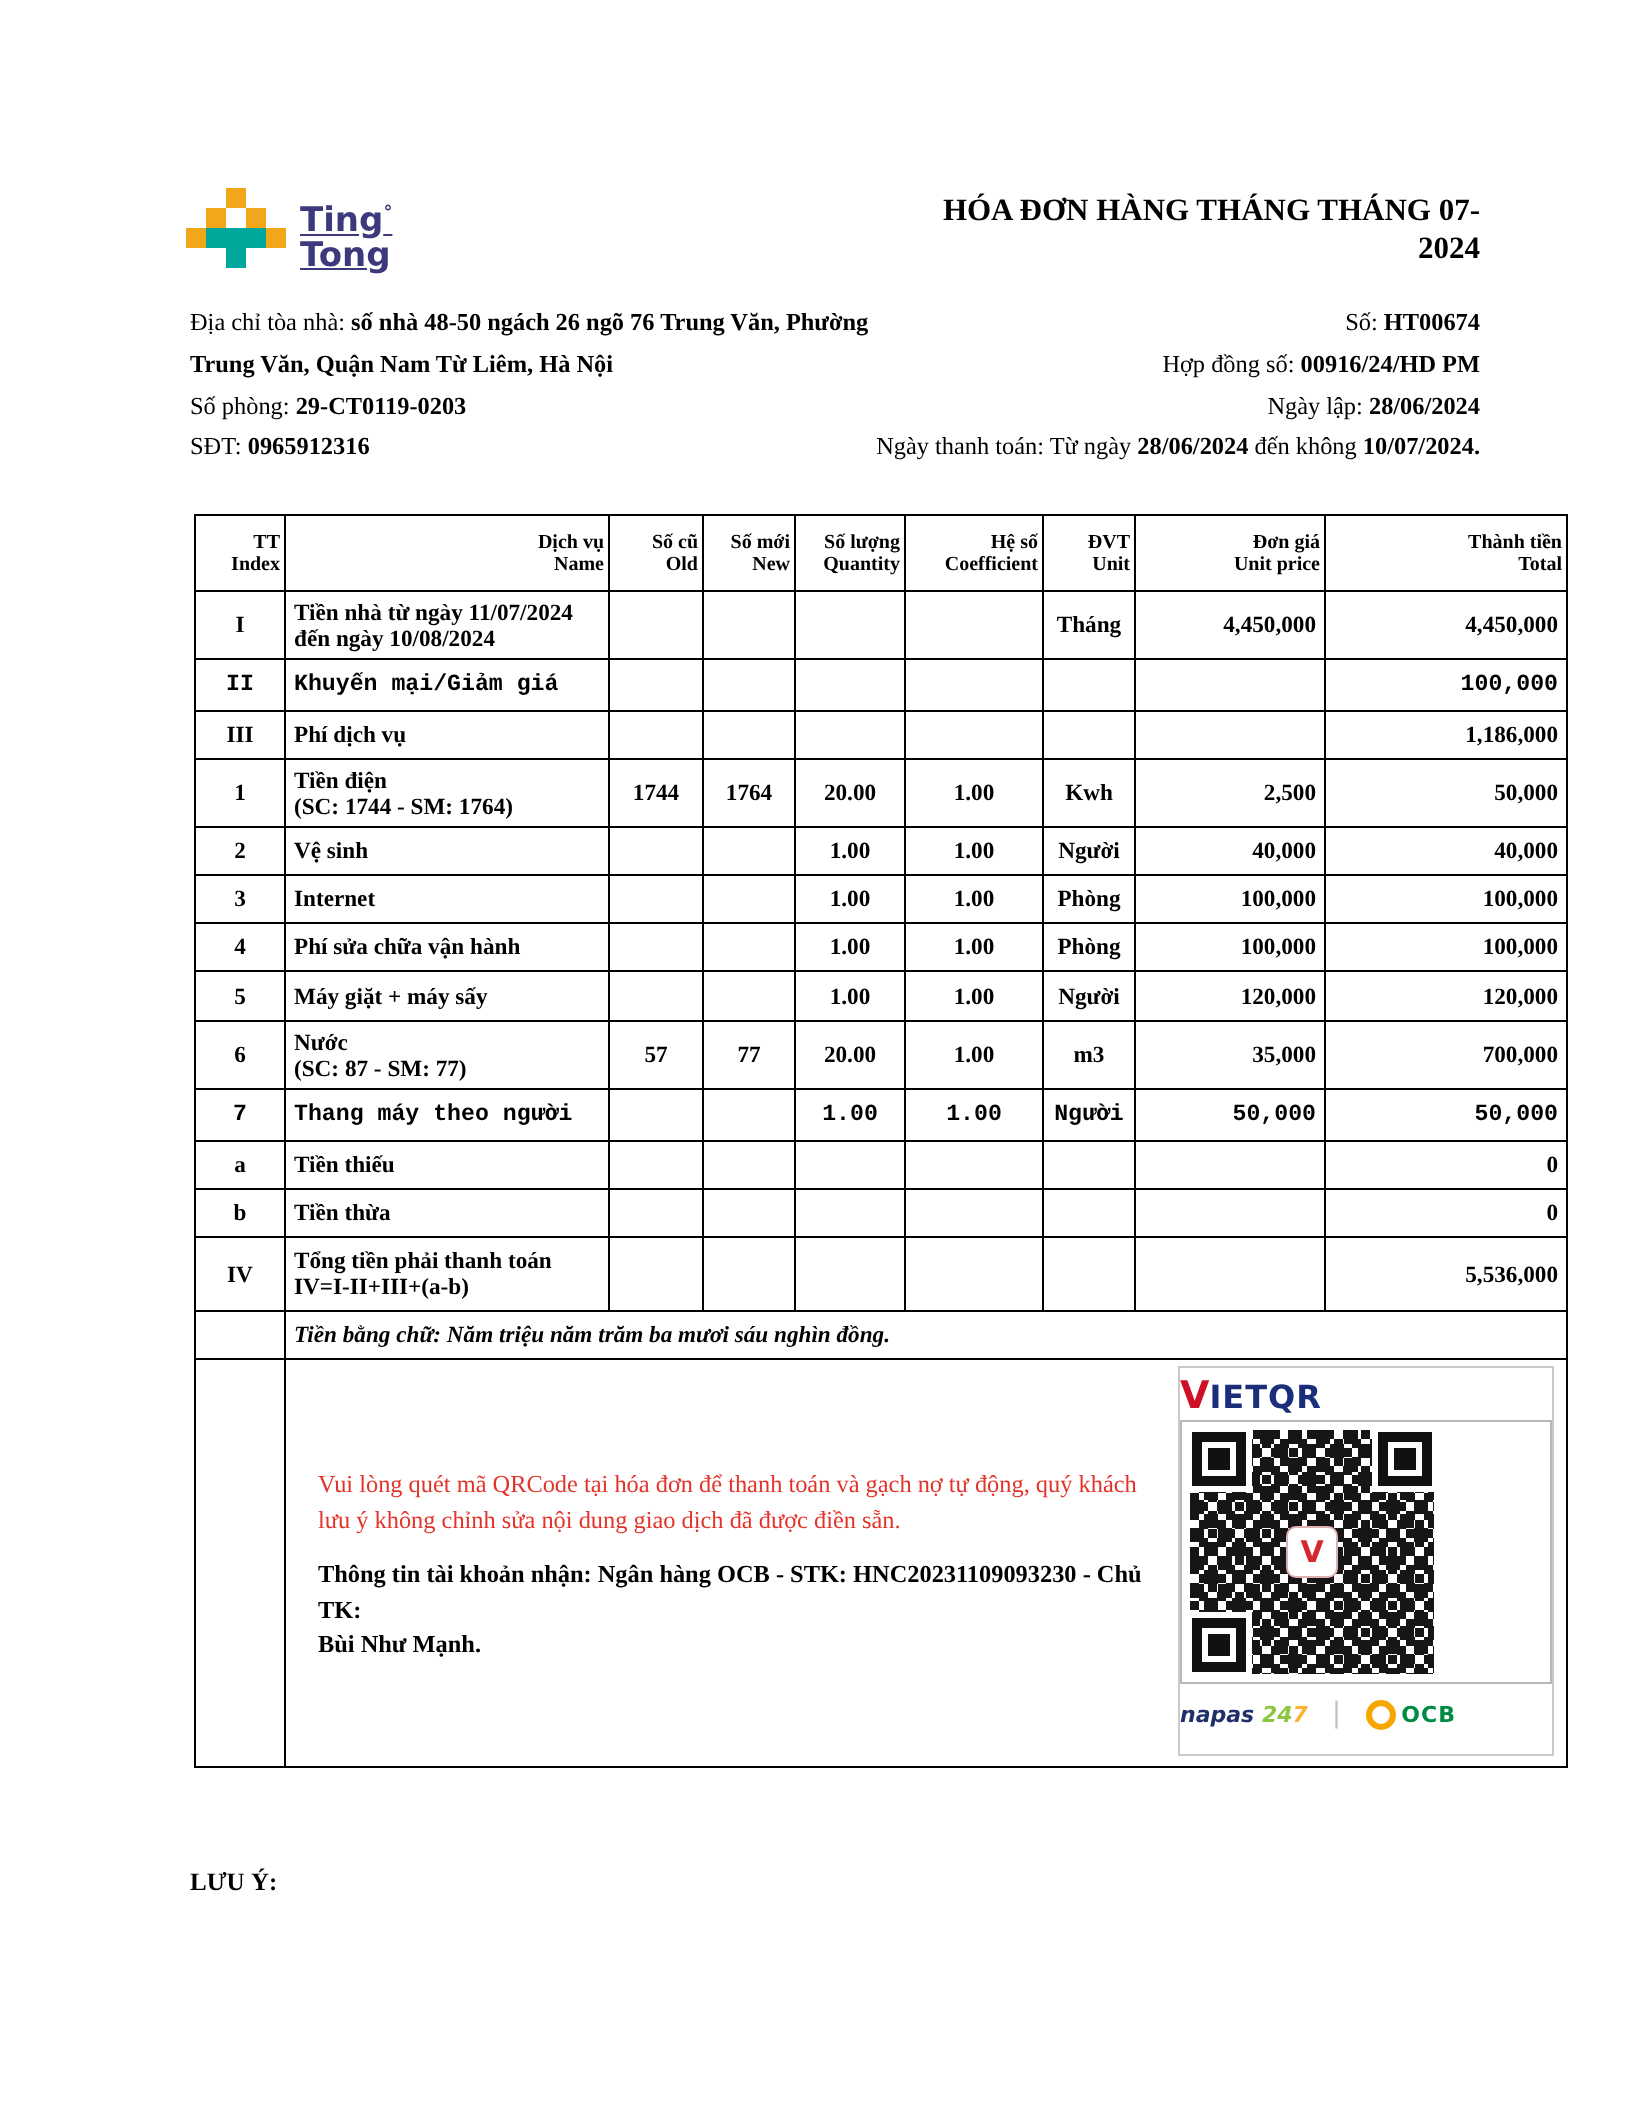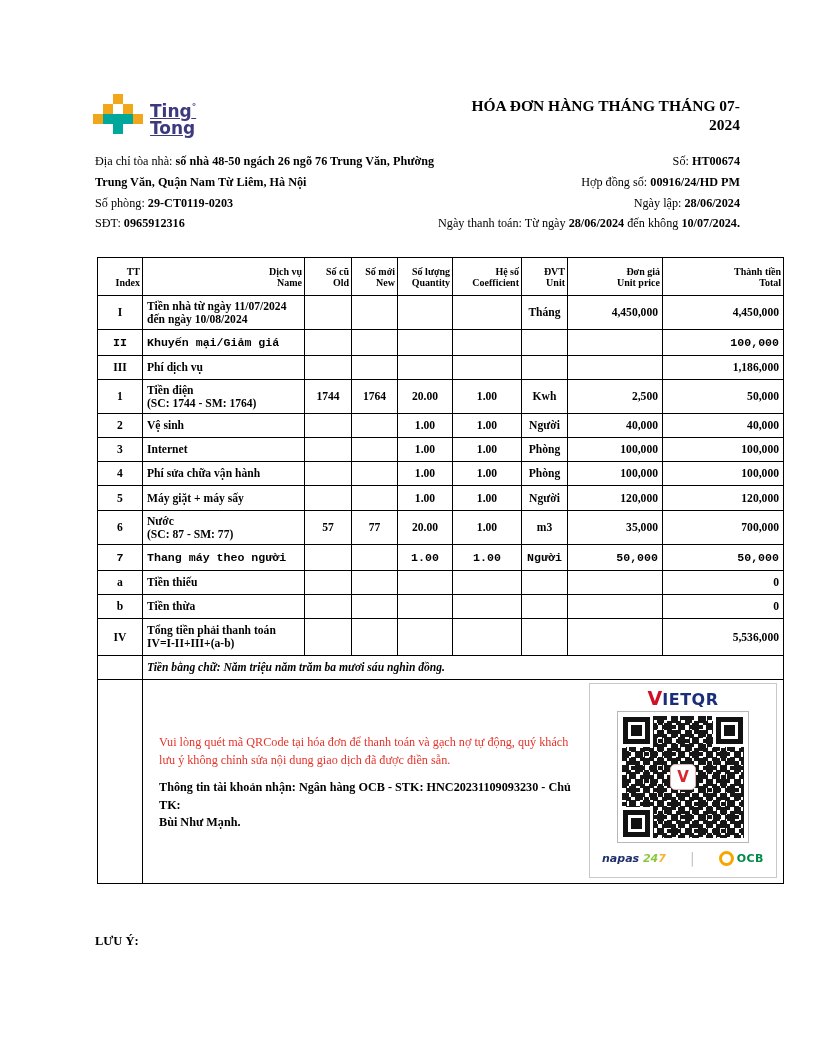--- a/index.html
+++ b/index.html
@@ -39,38 +39,38 @@
   td.words { font-weight:normal; font-style:italic; padding-left:12px; }
   td.words b { font-weight:bold; }
 
   
   td.qr-cell { padding:0; vertical-align:top; }
   .qr-cell-inner { display:flex; height:201px; }
   .pay-text { flex:1; padding:53px 14px 0 12px; font-weight:normal; font-size:12.2px; line-height:17.5px; }
   .red-note { color:#E3342B; }
   .acct { margin-top:10px;font-weight:bold; }
   .qr-box { width:188px; height:195px; margin:2px 2px 0 0; border:1px solid #c9c9c9;
-            display:flex; flex-direction:column; align-items:center; box-sizing:border-box; background:#fff; }
+            display:flex; flex-direction:column; box-sizing:border-box; background:#fff; }
   .vietqr { margin-top:5px; font-family:"DejaVu Sans", sans-serif; font-weight:bold; font-size:16px; line-height:18px; }
   .vq-v { color:#CE1126; font-size:19px; } .vq-rest { color:#1A2E7A; letter-spacing:.5px; }
   .qr-outer { margin-top:2px; border:1px solid #b7b7b7; padding:4px; background:#fff; }
   .qr-code { position:relative; width:122px; height:122px; background-color:#fff;
              background-image:
                repeating-conic-gradient(#161616 0 90deg, rgba(255,255,255,0) 0 180deg),
                repeating-conic-gradient(#161616 0 90deg, #fff 0 180deg);
              background-size:14px 14px, 9px 9px; }
   .fp { position:absolute; width:17px; height:17px; background:#fff; border:5px solid #111;
         box-shadow:0 0 0 3px #fff; }
   .fp i { position:absolute; inset:3px; background:#111; display:block; }
   .fp.tl { top:1px; left:1px; } .fp.tr { top:1px; right:1px; } .fp.bl { bottom:1px; left:1px; }
   .qr-center { position:absolute; inset:0; margin:auto; width:24px; height:24px; background:#fff;
                border:1px solid #e0b0b0; border-radius:5px; display:flex; align-items:center;
                justify-content:center; color:#D7282F; font-family:"DejaVu Sans",sans-serif;
                font-weight:bold; font-size:15px; }
-  .qr-logos { margin-top:7px; display:flex; align-items:center; gap:24px;
+  .qr-logos { margin-top:7px; display:flex; align-items:center; gap:12px;
               font-family:"DejaVu Sans", sans-serif; font-weight:bold; font-size:11px; }
   .napas { color:#1F2F6C; font-style:italic; }
   .n24 { color:#8DC63F; font-style:italic; } .n7 { color:#F9B233; font-style:italic; }
   .logo-sep { color:#c4c4c4; font-weight:normal; font-size:14px; }
   .ocb-wrap { display:flex; align-items:center; gap:3px; }
   .ocb-mark { width:9px; height:9px; border:3px solid #F7A600; border-radius:50%; display:inline-block; }
   .ocb-text { color:#008B45; letter-spacing:.5px; }
 
   .footer-note { position:absolute; left:95px; top:934px; font-weight:bold; font-size:12.5px; }
 </style>

